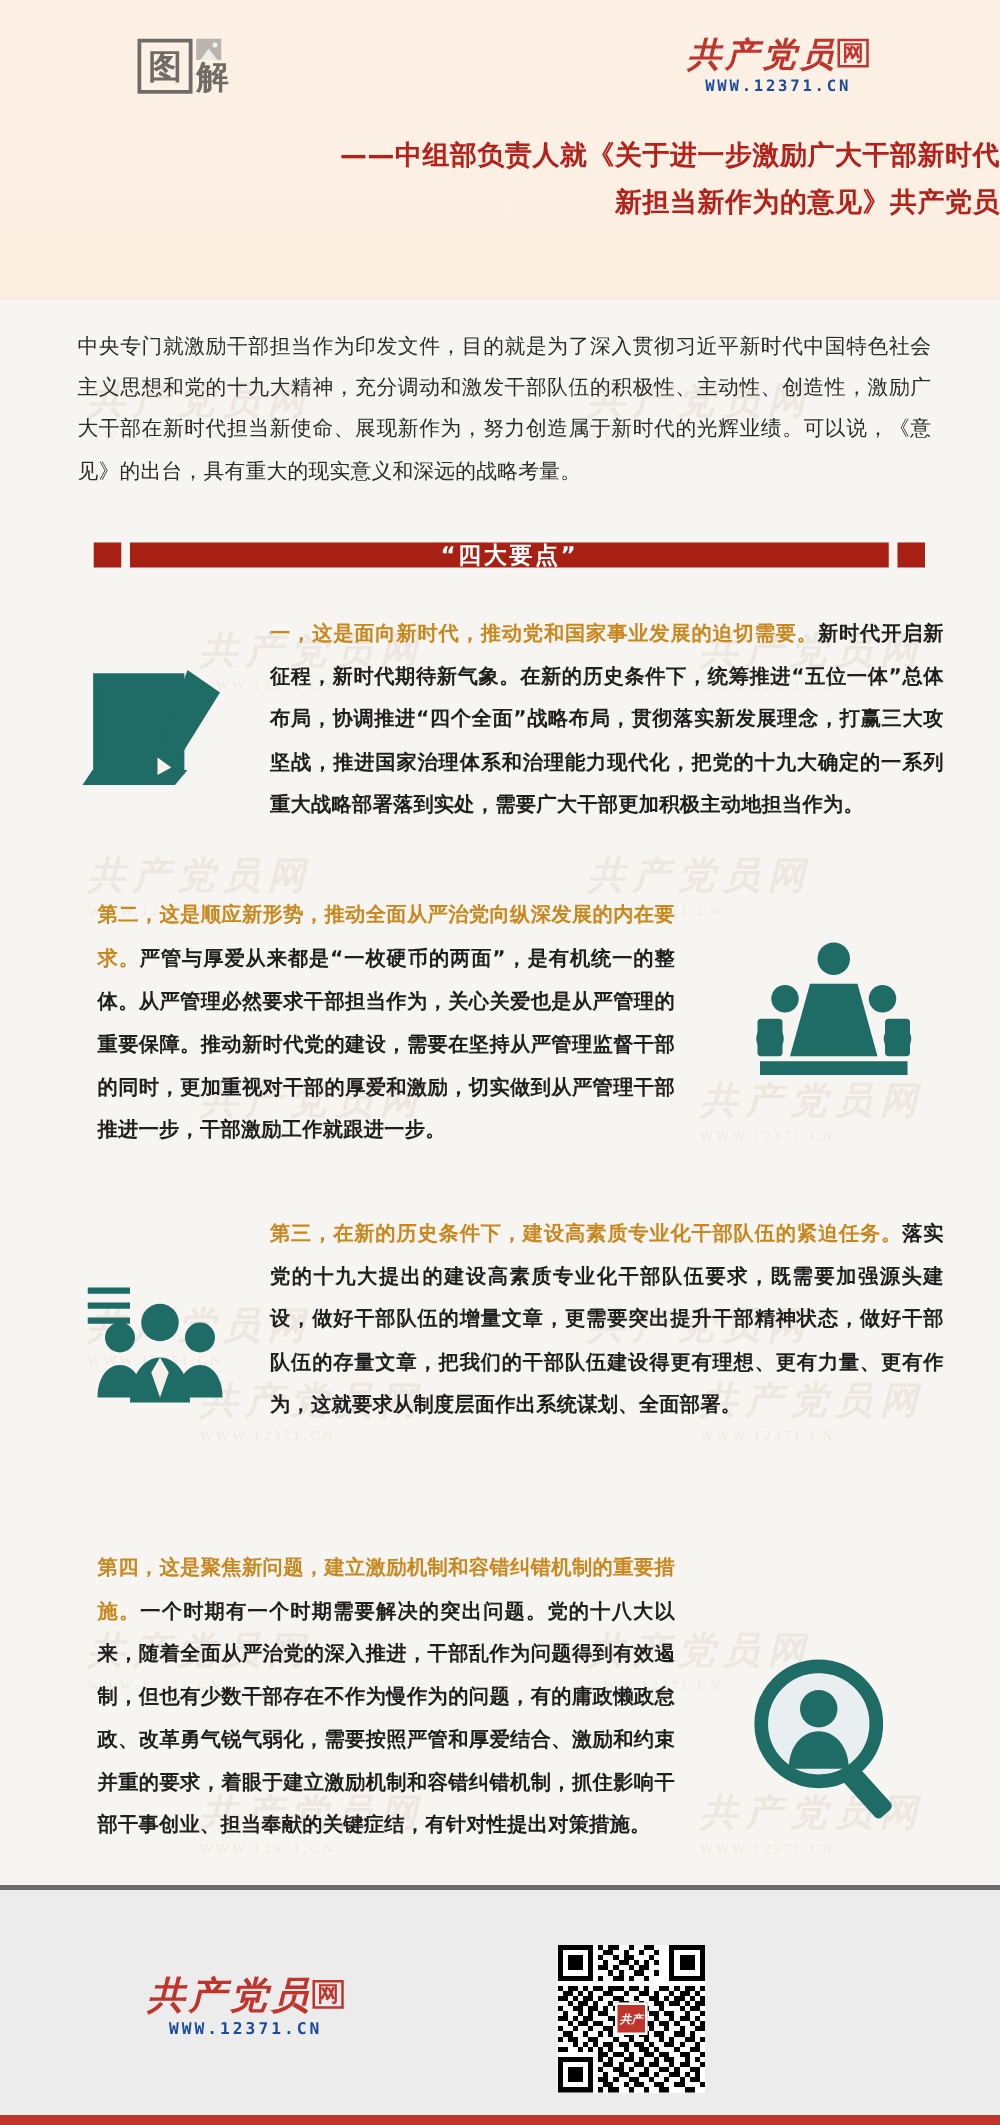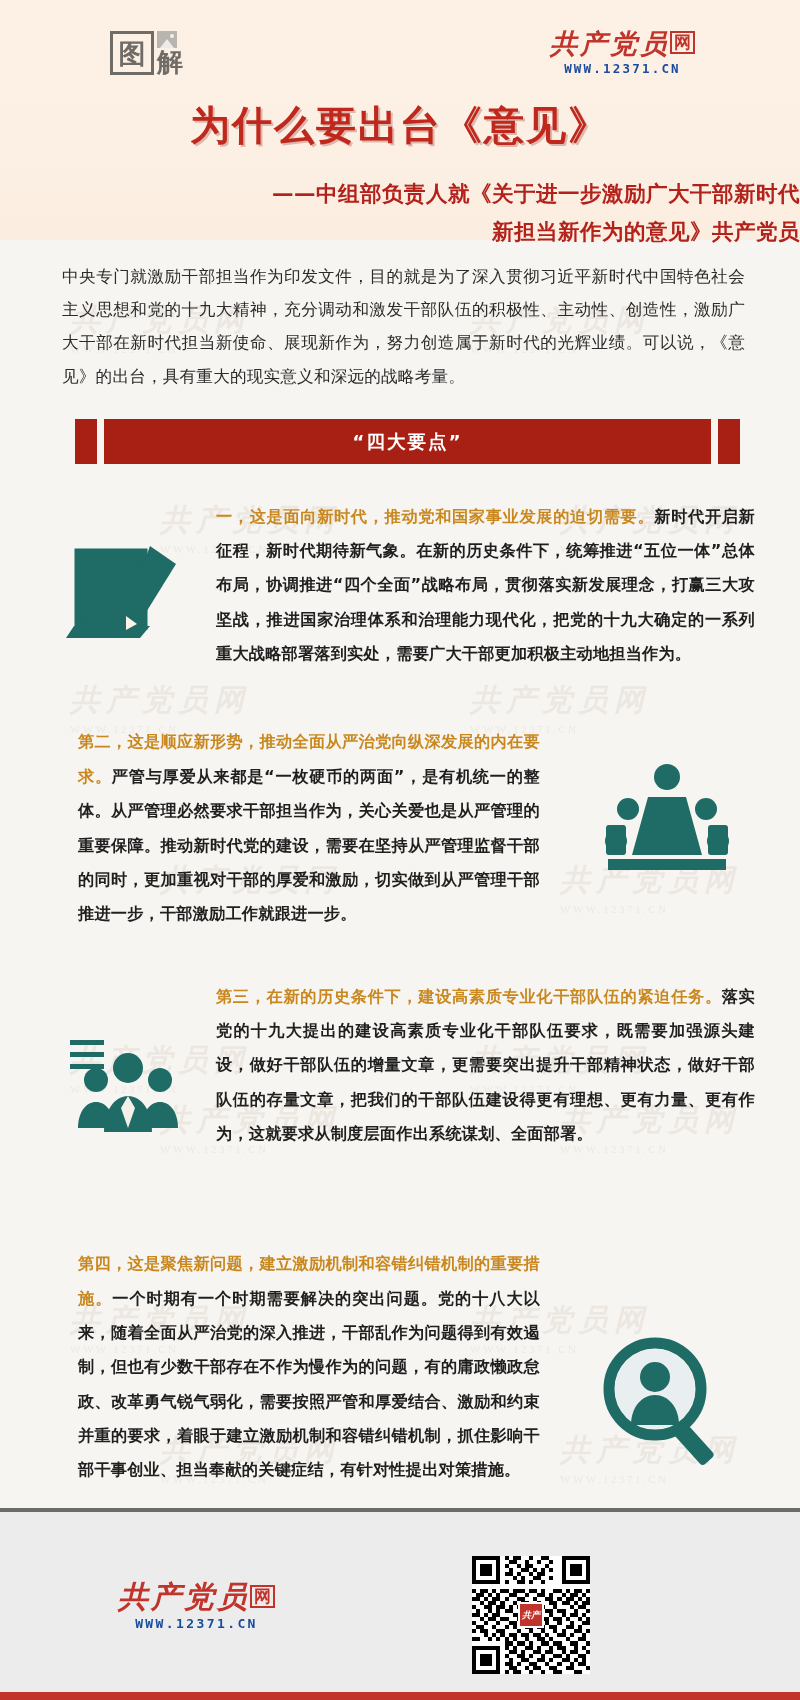--- a/index.html
+++ b/index.html
@@ -142,22 +142,22 @@
     color: #2b2b2b;
     line-height: 2.0;
     text-align: justify;
     letter-spacing: .2px;
   }
 
   
   .banner-row {
     display: flex;
     align-items: stretch;
-    margin: 26px 60px 0 75px;
-    height: 45px;
+    margin: 41px 60px 0 75px;
+    height: 20px;
   }
   .banner-cap { width: 22px; background: #a81f14; }
   .banner-main {
     flex: 1; background: #a81f14; margin: 0 7px;
     display: flex; align-items: center; justify-content: center;
     color: #fff; font-family: "DejaVu Sans", sans-serif;
     font-weight: bold; font-size: 18.5px; letter-spacing: 2px;
   }
 
   
@@ -210,21 +210,21 @@
     border-top: 4px solid #6b6b6b;
     z-index: 6;
     display: flex;
     align-items: center;
   }
   .footer-logo { margin-left: 118px; text-align: center; }
   .footer-logo .site-logo-cn { font-size: 30px; }
   .footer-logo .site-logo-url { font-size: 13px; letter-spacing: 2.4px; }
   .qr {
     position: absolute;
-    left: 472px; top: 44px;
+    left: 446px; top: 44px;
     width: 118px; height: 118px;
     background: #ffffff;
   }
   .qr-badge {
     position: absolute; left: 50%; top: 50%;
     transform: translate(-50%,-50%);
     width: 26px; height: 26px; background: #c0342b;
     color: #fff; font-size: 9px; font-weight: bold;
     display: flex; align-items: center; justify-content: center;
     font-family: "Liberation Serif", serif; font-style: italic;
@@ -272,21 +272,20 @@
         </div>
       </div>
 
       <div class="site-logo">
         <div class="site-logo-cn"><span>共产党员</span><span class="boxchar">网</span></div>
         <div class="site-logo-url">WWW.12371.CN</div>
       </div>
 
     </div>
 
-    <div class="main-title">为什么要出台《意见》</div>
     <div class="sub-title">
       <div>——中组部负责人就《关于进一步激励广大干部新时代</div>
       <div>新担当新作为的意见》共产党员</div>
     </div>
   </div>
 
   <div class="body-wrap">
 
     <p class="intro">中央专门就激励干部担当作为印发文件，目的就是为了深入贯彻习近平新时代中国特色社会主义思想和党的十九大精神，充分调动和激发干部队伍的积极性、主动性、创造性，激励广大干部在新时代担当新使命、展现新作为，努力创造属于新时代的光辉业绩。可以说，《意见》的出台，具有重大的现实意义和深远的战略考量。</p>
 

